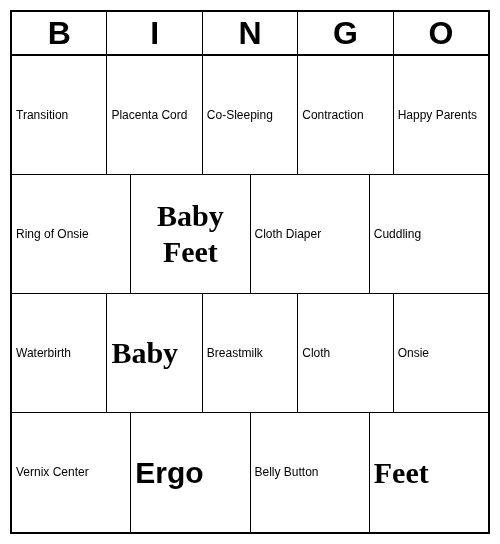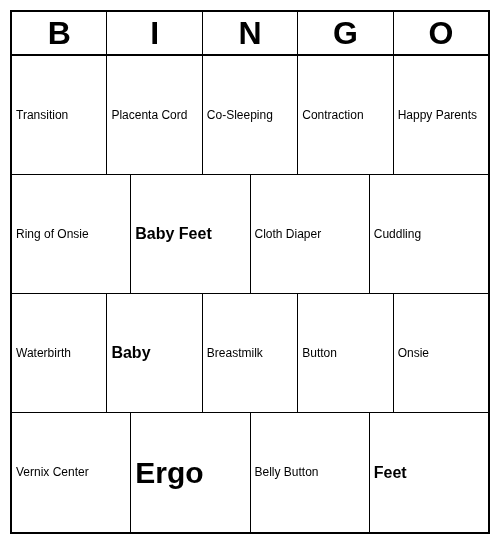--- a/index.html
+++ b/index.html
@@ -75,22 +75,23 @@
 
     .bingo-cell:last-child {
       border-right: none;
     }
 
     .text-small {
       font-size: 12px;
     }
 
     .text-large {
-      font-size: 16px;
+      font-size: 30px;
       font-weight: bold;
+      font-family: Liberation Serif, serif;
     }
 
     .text-xlarge {
       font-size: 30px;
       font-weight: bold;
     }
 
     .text-free {
       font-size: 20px;
       font-weight: bold;
@@ -143,21 +144,21 @@
         <div class="bingo-cell">
           <span class="text-small">Waterbirth</span>
         </div>
         <div class="bingo-cell">
           <span class="text-large">Baby</span>
         </div>
         <div class="bingo-cell">
           <span class="text-small">Breastmilk</span>
         </div>
         <div class="bingo-cell">
-          <span class="text-small">Button</span>
+          <span class="text-small">Cloth</span>
         </div>
         <div class="bingo-cell">
           <span class="text-small">Onsie</span>
         </div>
       </div>
       <div class="bingo-row">
         <div class="bingo-cell">
           <span class="text-small">Vernix Center</span>
         </div>
         <div class="bingo-cell">

